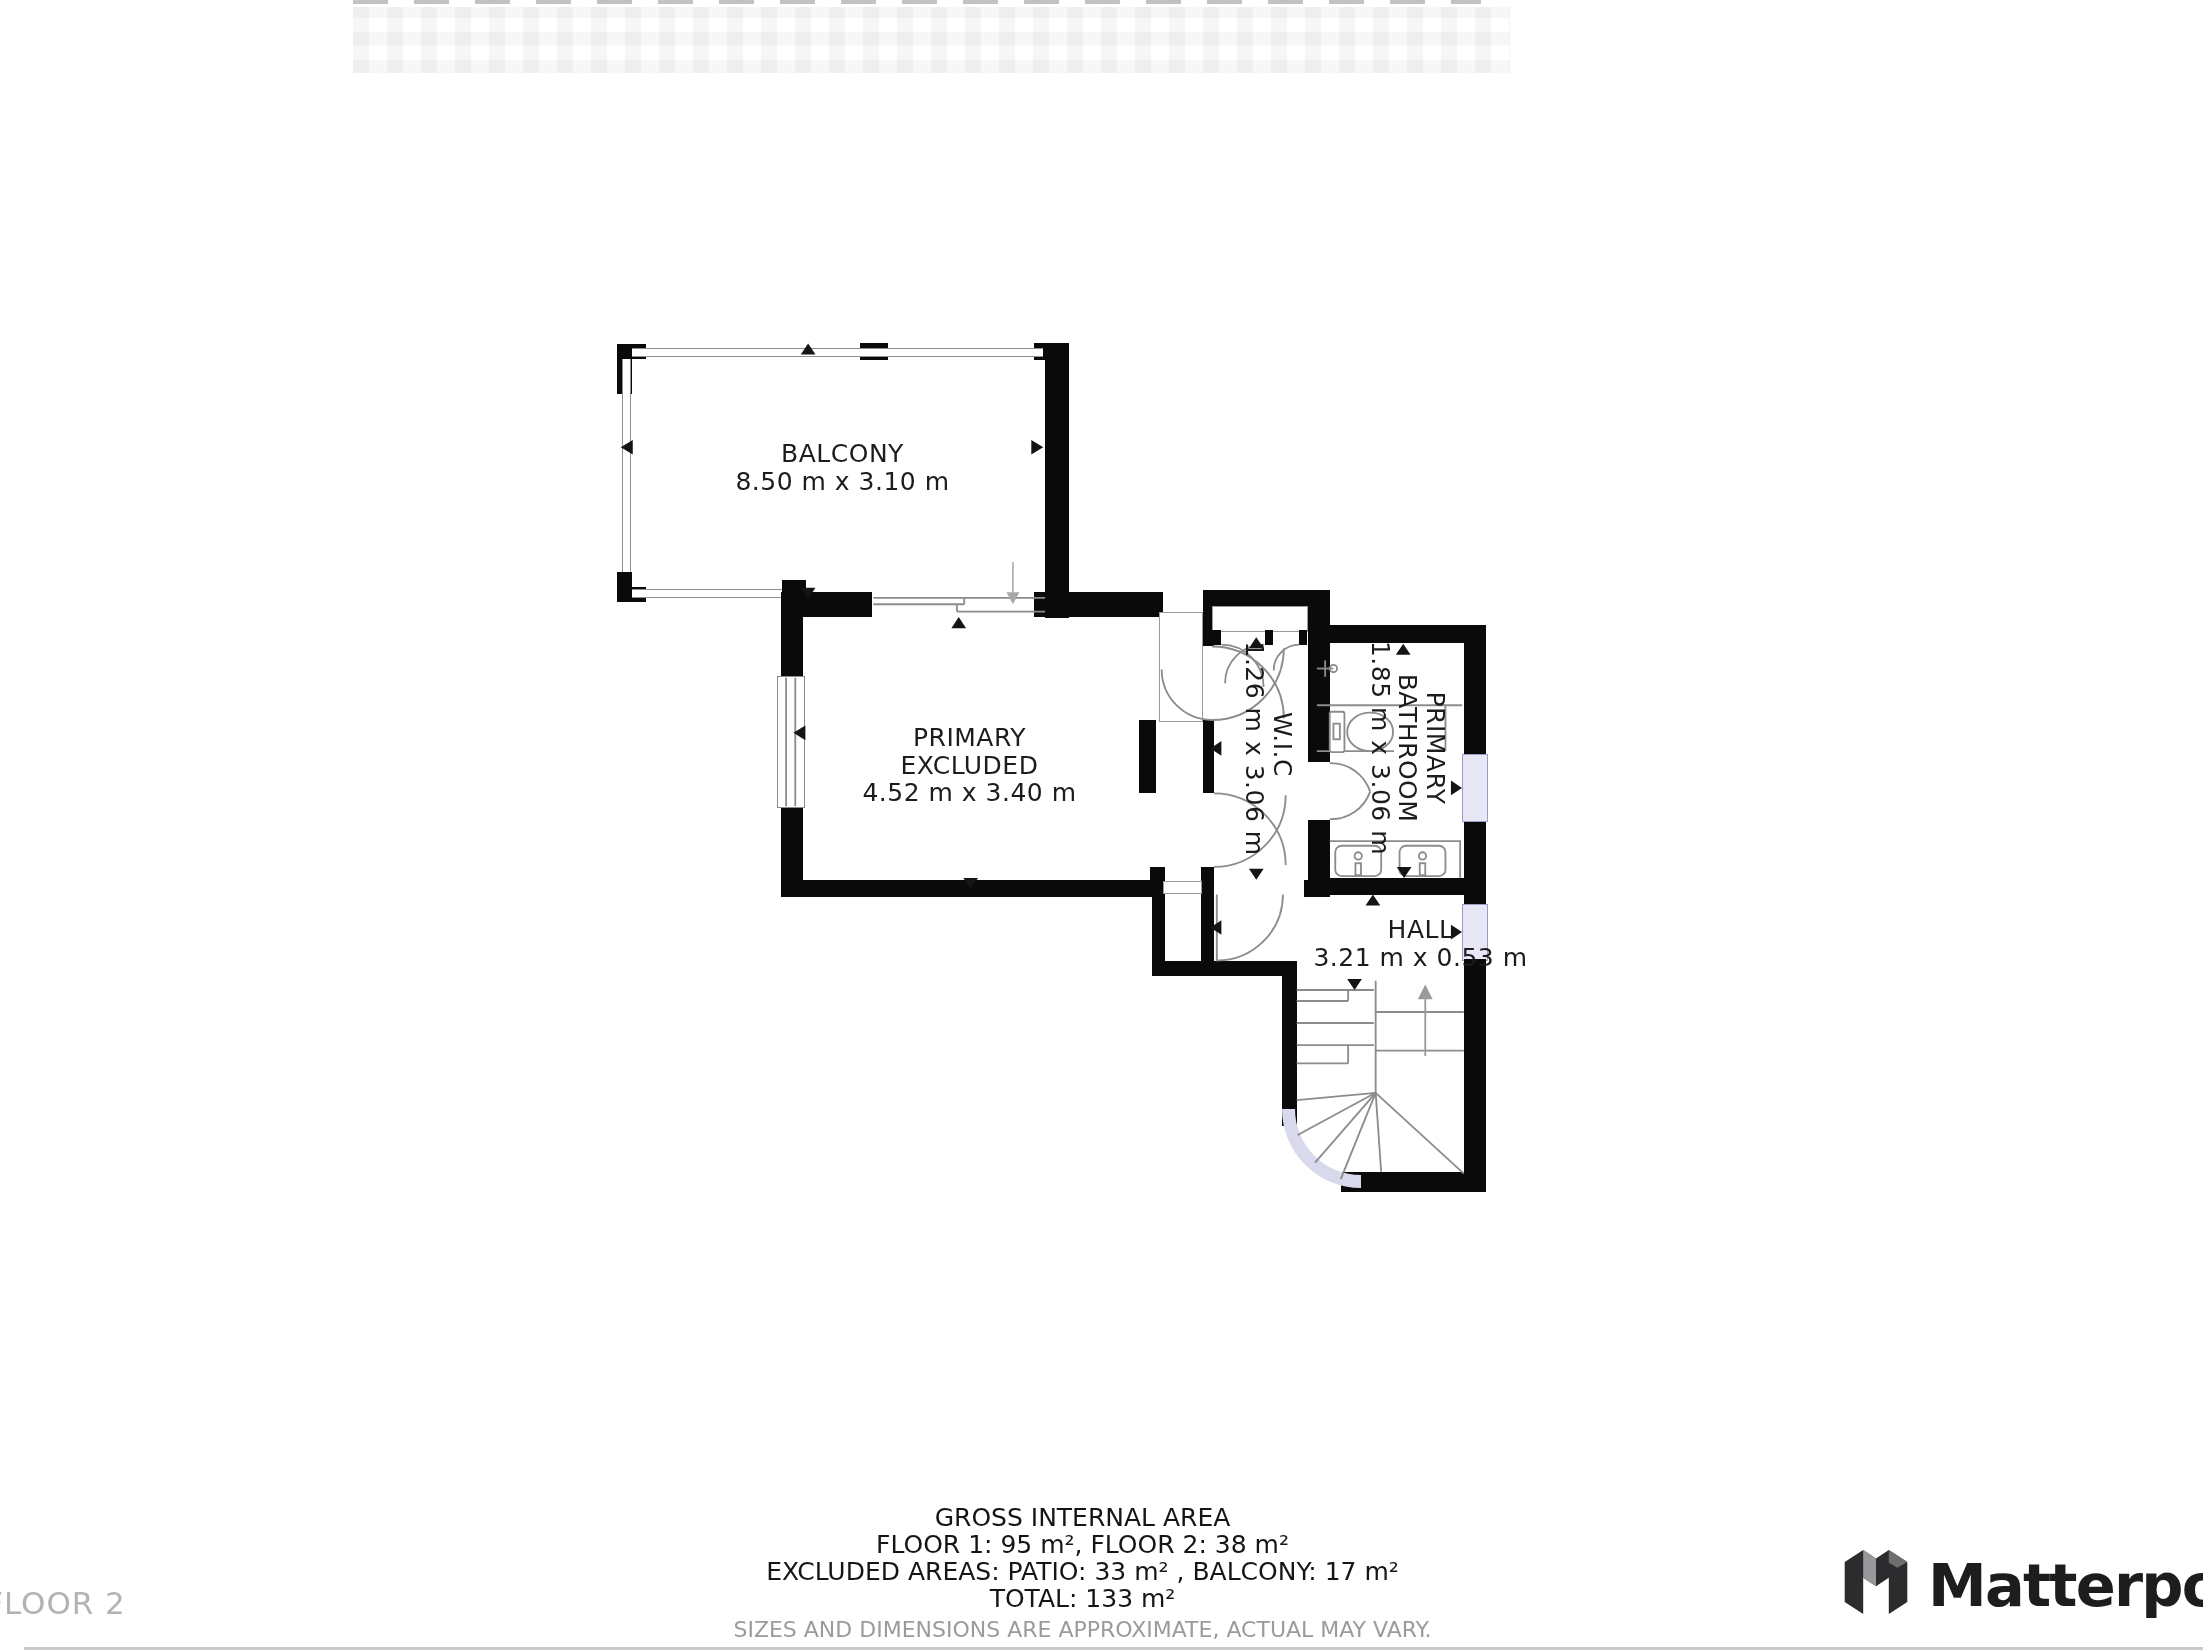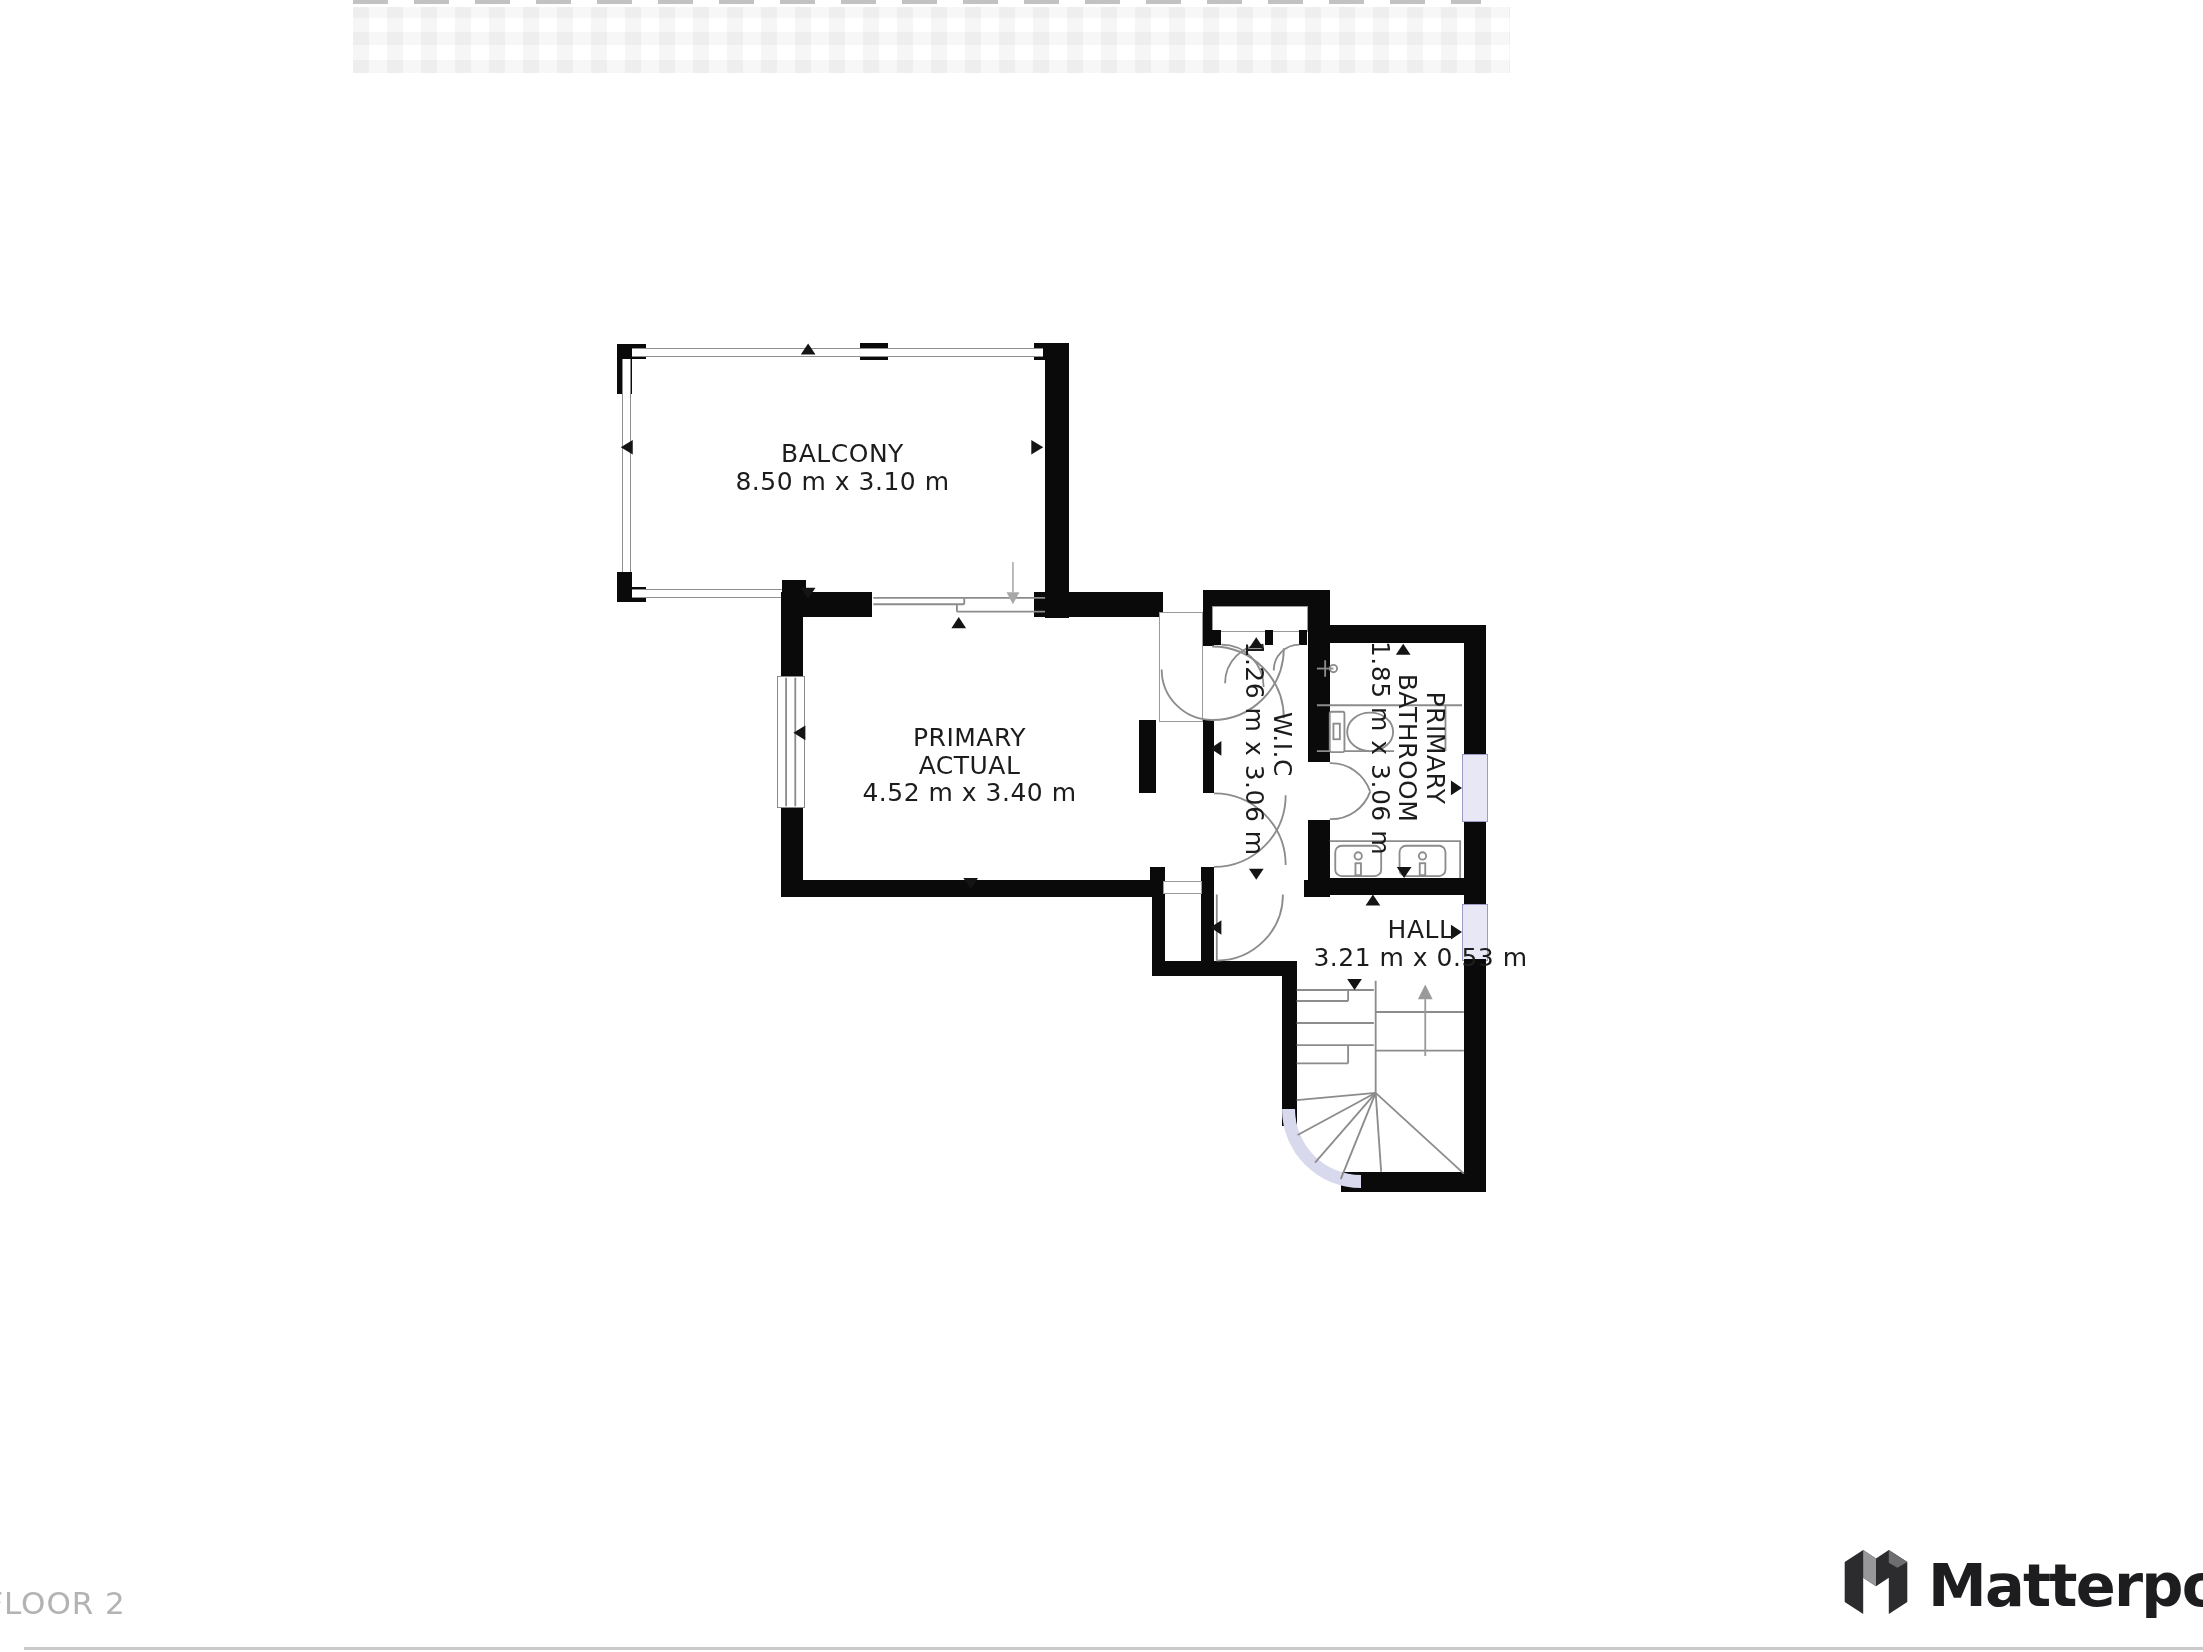--- a/index.html
+++ b/index.html
@@ -200,40 +200,47 @@
     <polygon points="1096,645 1110,645 1103,658" fill="#a8a8a8"></polygon>
   </svg>
 
   <div class="room-label" style="left:705px;top:440px;width:275px">
     <span>BALCONY</span>
     <span>8.50 m x 3.10 m</span>
   </div>
 
   <div class="room-label" style="left:832px;top:724px;width:275px">
     <span>PRIMARY</span>
-    <span>ACTUAL</span>
+    <span>EXCLUDED</span>
     <span>4.52 m x 3.40 m</span>
   </div>
 
   <div class="room-label rot" style="left:1163px;top:715px;width:206px;height:59px">
     <span>W.I.C</span>
     <span>1.26 m x 3.06 m</span>
   </div>
 
   <div class="room-label rot" style="left:1284px;top:704px;width:242px;height:88px">
     <span>PRIMARY</span>
     <span>BATHROOM</span>
     <span>1.85 m x 3.06 m</span>
   </div>
 
   <div class="room-label" style="left:1283px;top:916px;width:275px">
     <span>HALL</span>
     <span>3.21 m x 0.53 m</span>
   </div>
 
+  <div class="footer">
+    <div>GROSS INTERNAL AREA</div>
+    <div>FLOOR 1: 95 m², FLOOR 2: 38 m²</div>
+    <div>EXCLUDED AREAS: PATIO: 33 m² , BALCONY: 17 m²</div>
+    <div>TOTAL: 133 m²</div>
+    <div class="muted">SIZES AND DIMENSIONS ARE APPROXIMATE, ACTUAL MAY VARY.</div>
+  </div>
 
   <div class="floor-tag">FLOOR 2</div>
 
   <div class="brand">
     <svg width="72" height="74" viewBox="0 0 100 104">
       <path d="M6,24 L32,7 L50,19 L68,7 L94,24 L94,80 L68,97 L68,46 L50,58 L32,46 L32,97 L6,80 Z" fill="#2c2c2e"></path>
       <path d="M32,7 L50,19 L50,58 L32,46 Z" fill="#98989a"></path>
       <path d="M68,7 L94,24 L80,32 L68,25 Z" fill="#6e6e70"></path>
     </svg>
     <div class="word">Matterport</div>

